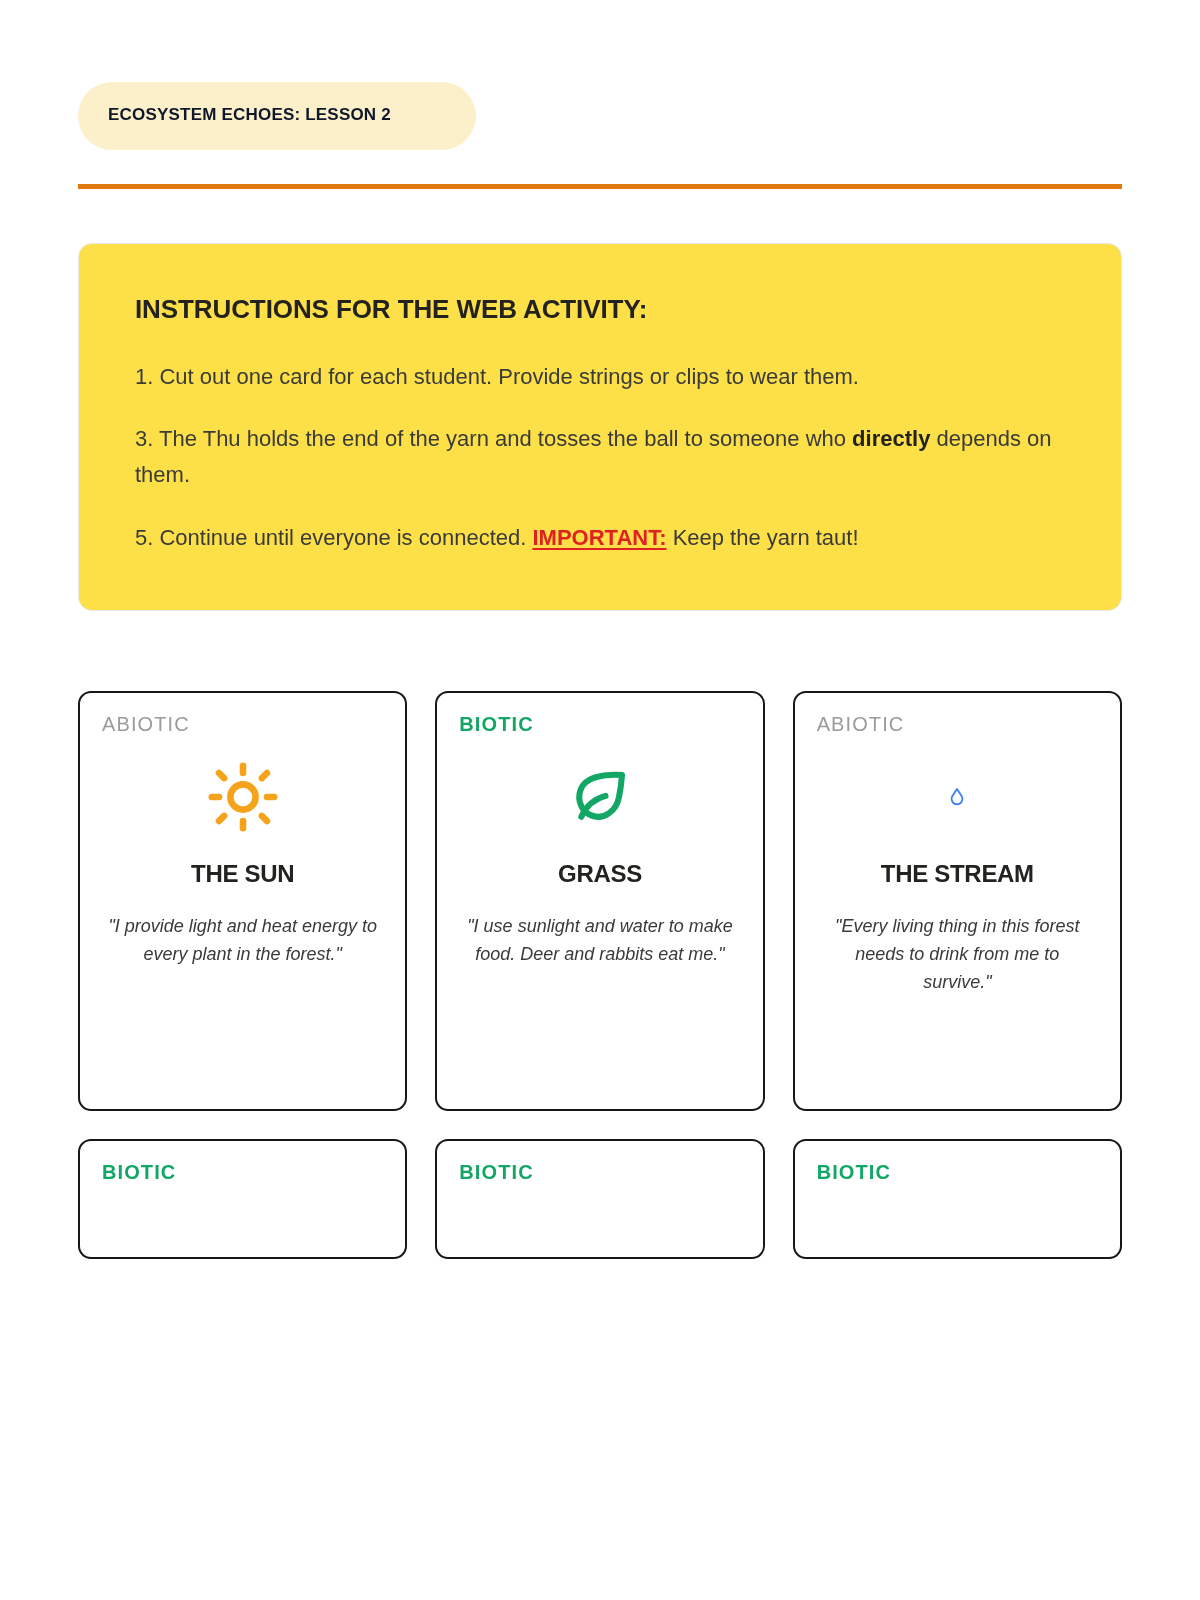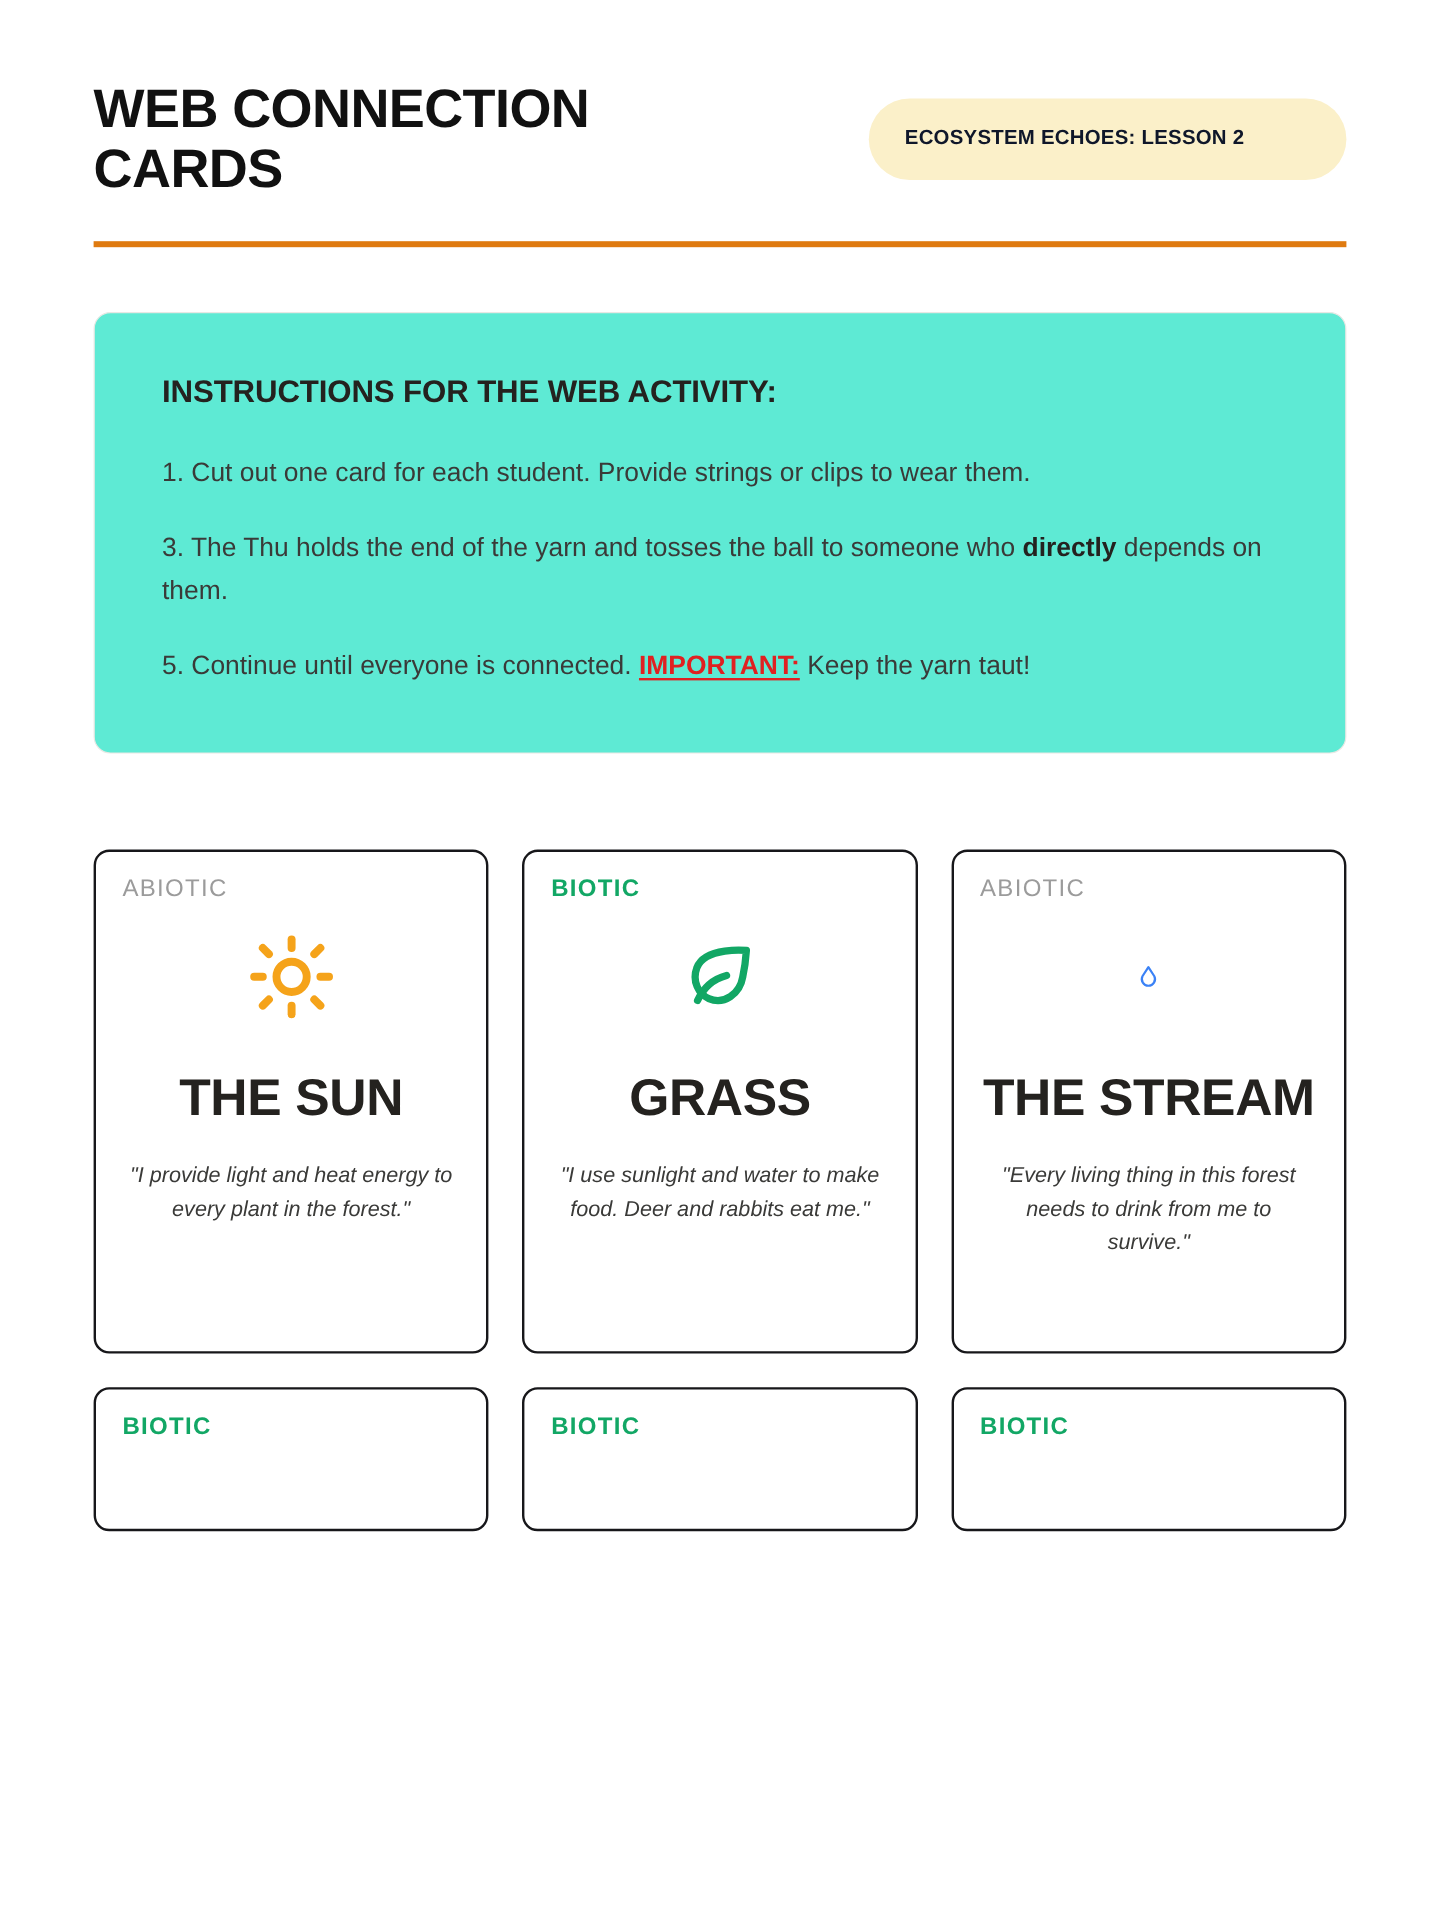--- a/index.html
+++ b/index.html
@@ -56,21 +56,21 @@
   .rule {
     margin-top: 34px;
     height: 5px;
     background: #DF7A10;
     width: 100%;
   }
 
   
   .instructions {
     margin-top: 54px;
-    background: #5eead4;
+    background: #fde047;
     border: 1px solid #E8E8E4;
     border-radius: 14px;
     padding: 50px 56px 54px 56px;
   }
 
   .instructions-title {
     font-size: 26px;
     font-weight: 700;
     color: #24221F;
     letter-spacing: -0.1px;
@@ -128,22 +128,22 @@
 
   .card-icon {
     margin-top: 24px;
     height: 74px;
     display: flex;
     align-items: center;
     justify-content: center;
   }
 
   .card-name {
-    margin-top: 40px;
-    font-size: 43px;
+    margin-top: 26px;
+    font-size: 24px;
     font-weight: 800;
     letter-spacing: -0.3px;
     color: #24221F;
     text-transform: uppercase;
     text-align: left;
     line-height: 1.14;
   }
 
   .card-quote {
     margin-top: 26px;
@@ -158,21 +158,20 @@
   
   .card-grid.partial { margin-top: 28px; }
   .card.partial { height: 120px; }
 </style>
 </head>
 <body>
 
 <div class="page">
 
   <div class="header">
-    <h1 class="page-title">WEB CONNECTION CARDS</h1>
     <div class="lesson-badge">ECOSYSTEM ECHOES: LESSON 2</div>
   </div>
   <div class="rule"></div>
 
   <div class="instructions">
     <h2 class="instructions-title">INSTRUCTIONS FOR THE WEB ACTIVITY:</h2>
     <div id="steps-container">
         <p class="step"><span>1. Cut out one card for each student. Provide strings or clips to wear them.</span></p>
         <p class="step"><span>3. The Thu holds the end of the yarn and tosses the ball to someone who </span><b>directly</b><span> depends on them.</span></p>
         <p class="step"><span>5. Continue until everyone is connected. </span><span class="important">IMPORTANT:</span><span> Keep the yarn taut!</span></p>

